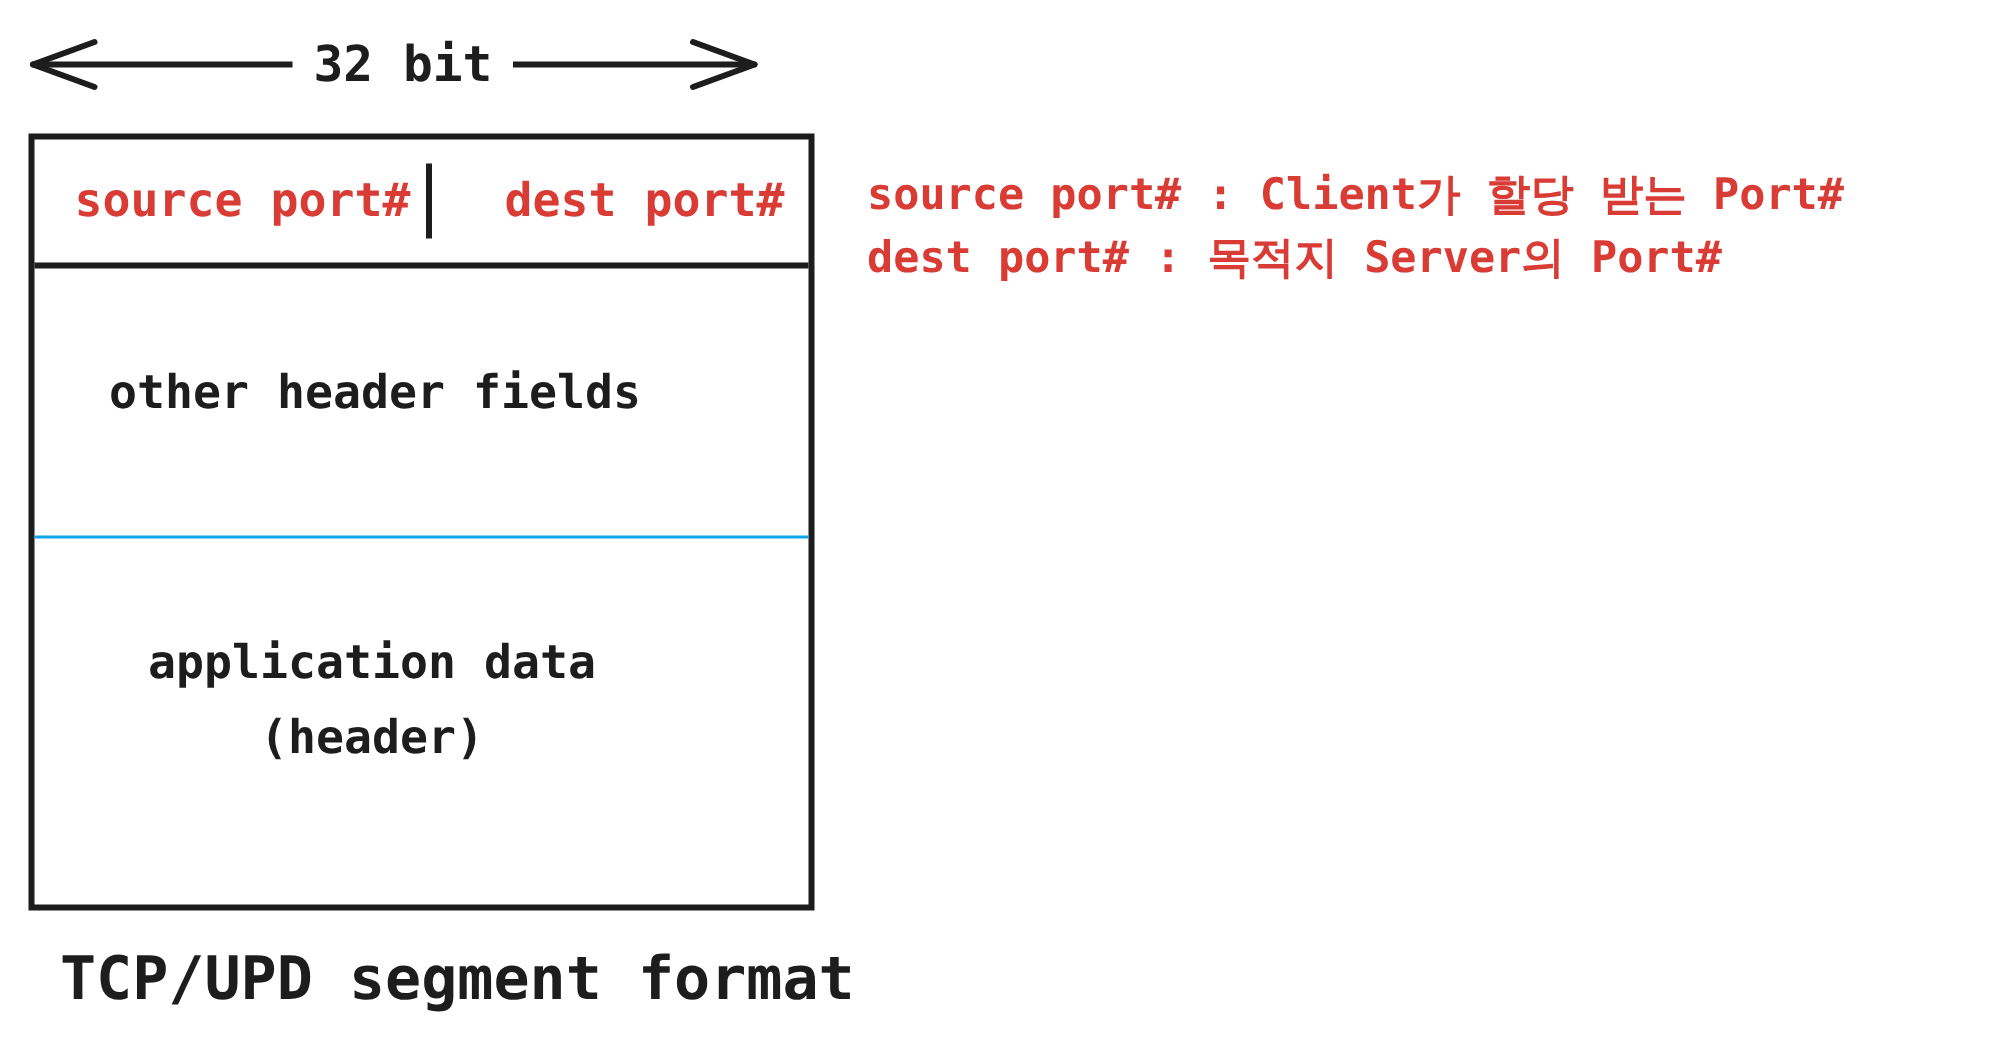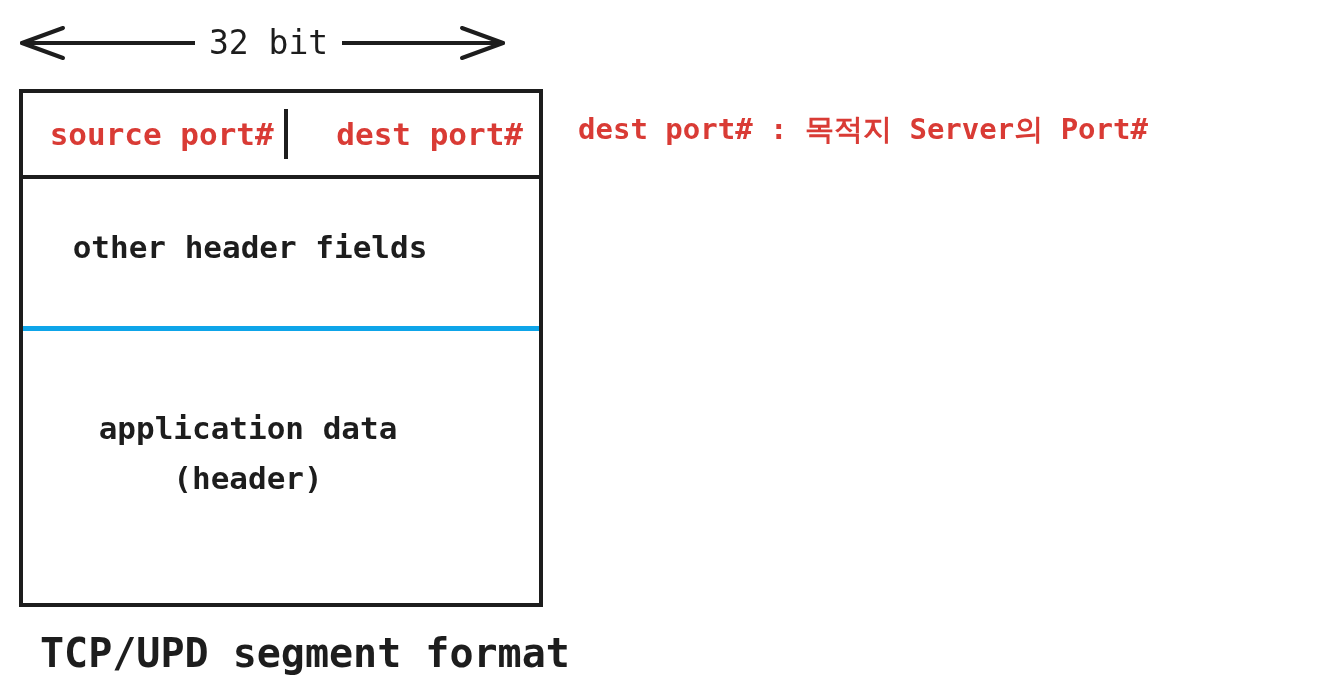--- a/index.html
+++ b/index.html
@@ -17,21 +17,21 @@
   .width-arrow {
     position: absolute; left: 15px; top: 25px;
     width: 497px; height: 36px;
     display: flex; align-items: center;
   }
   .width-arrow svg { display: block; flex: 0 0 auto; }
   .arrow-label {
     flex: 0 0 auto;
     padding: 0 14px;
     font-size: 33px;
-    font-weight: normal;
+    font-weight: bold;
     line-height: 36px;
     white-space: nowrap;
   }
 
   
   .segment-box {
     position: absolute; left: 19px; top: 89px;
     width: 524px; height: 518px;
     border: 4px solid #1d1d1d;
     display: flex; flex-direction: column;
@@ -49,22 +49,22 @@
   }
   .cell-source { width: 266px; border-right: 4px solid #1d1d1d; }
   .cell-dest { flex: 1; margin-left: 48px; }
   .red-label {
     color: #d93b35;
     font-size: 31px;
     font-weight: bold;
     white-space: nowrap;
   }
   .other-row {
-    height: 152px; flex: 0 0 auto;
-    border-bottom: 5px solid #0ea5e9;
+    height: 180px; flex: 0 0 auto;
+    border-bottom: 2px solid #0ea5e9;
     padding-right: 62px; padding-bottom: 12px;
   }
   .black-label {
     font-size: 31px;
     font-weight: bold;
     white-space: nowrap;
   }
   .payload-row {
     flex: 1;
     padding-right: 66px; padding-bottom: 28px;
@@ -80,21 +80,21 @@
 
   
   .notes { position: absolute; left: 578px; top: 108px; }
   .note {
     color: #d93b35;
     font-size: 29px;
     font-weight: bold;
     line-height: 42px;
     white-space: nowrap;
   }
-  .note + .note { margin-top: 14px; }
+  .note + .note { }
 </style>
 </head>
 <body>
 
 <div class="canvas">
 
   <div class="width-arrow">
     <svg width="180" height="36" viewBox="0 0 180 36" fill="none" stroke="#1d1d1d" stroke-width="4" stroke-linecap="round" stroke-linejoin="round">
       <polyline points="48,3 7,18 48,33"></polyline>
       <line x1="7" y1="18" x2="180" y2="18"></line>
@@ -124,16 +124,17 @@
       <div class="payload-text black-label">
         <div>application data</div>
         <div>(header)</div>
       </div>
     </div>
   </div>
 
   <div class="caption">TCP/UPD segment format</div>
 
   <div class="notes">
+    <div class="note">source port# : Client가 할당 받는 Port#</div>
     <div class="note">dest port# : 목적지 Server의 Port#</div>
   </div>
 
 </div>
 
 </body></html>

